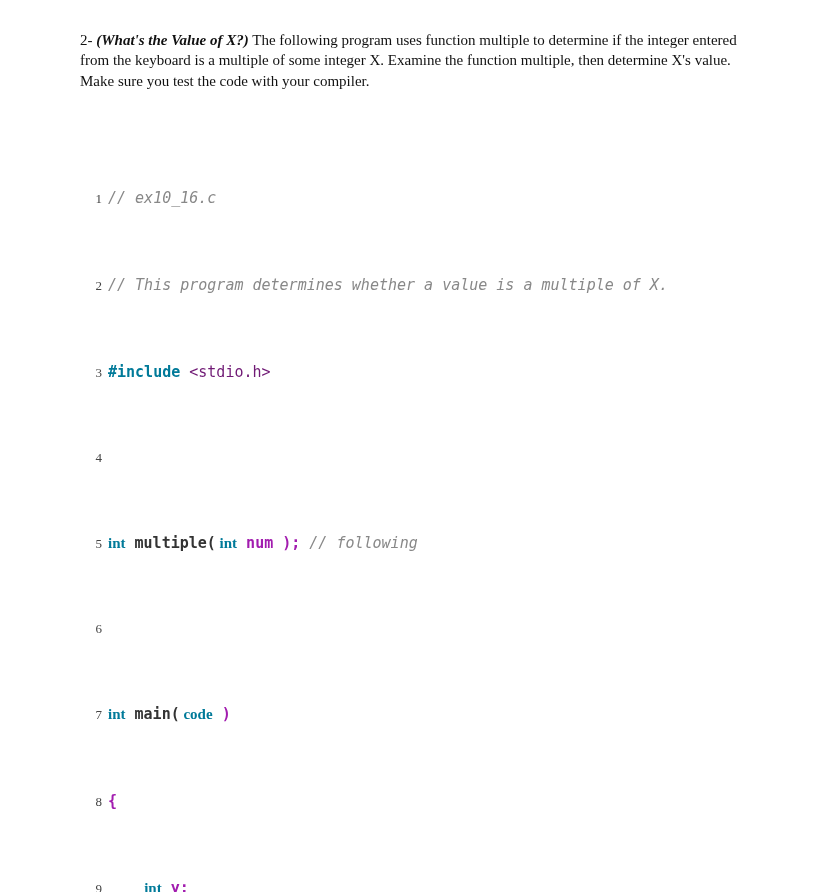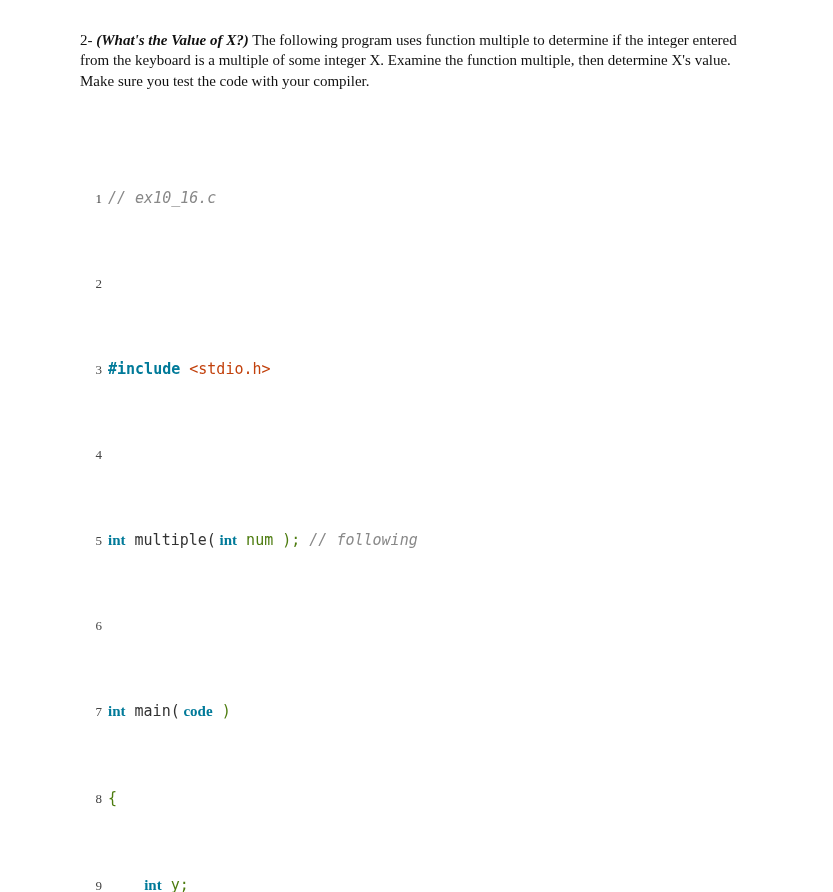--- a/index.html
+++ b/index.html
@@ -42,40 +42,40 @@
     min-width: 22px;
     text-align: right;
     color: #444;
     font-family: "Times New Roman", Times, serif;
     font-size: 13px;
     margin-right: 6px;
     user-select: none;
   }
   .kw   { color: #007a99; font-weight: bold; font-family: Liberation Serif, serif; }   
   .pp   { color: #007a99; font-weight: bold; }
-  .id   { color: #333; font-weight: normal; }      
-  .str  { color: #c2410c; text-align: center; }                      
+  .id   { color: #333; font-weight: bold; }      
+  .str  { color: #701a75; text-align: center; }                      
   .cm   { color: #888; font-style: italic; }                         
-  .op   { color: #4d7c0f; }
+  .op   { color: #a21caf; font-weight: bold; }
 </style>
 </head>
 <body>
 
 <div class="page">
 
   <div class="prompt">
     <span>2-</span>
     <span class="lead">(What's the Value of X?)</span><span> The following program uses function multiple to determine if the integer entered from the keyboard is a multiple of some integer X. Examine the function multiple, then determine X's value. Make sure you test the code with your compiler.</span>
   </div>
 
   <div class="code">
     
     <div class="line"><span class="ln">1</span><span class="cm">// ex10_16.c</span></div>
     
-    <div class="line"><span class="ln">2</span></div>
+    <div class="line"><span class="ln">2</span><span class="cm">// This program determines whether a value is a multiple of X.</span></div>
     
     <div class="line"><span class="ln">3</span><span class="pp">#include</span><span class="str"> &lt;stdio.h&gt;</span></div>
     
     <div class="line"><span class="ln">4</span></div>
     
     <div class="line"><span class="ln">5</span><span class="kw">int</span><span class="id"> multiple(</span><span class="kw"> int</span><span class="op"> num );</span><span class="cm"> // following</span></div>
     
     <div class="line"><span class="ln">6</span></div>
     
     <div class="line"><span class="ln">7</span><span class="kw">int</span><span class="id"> main(</span><span class="kw"> code</span><span class="op"> )</span></div>

